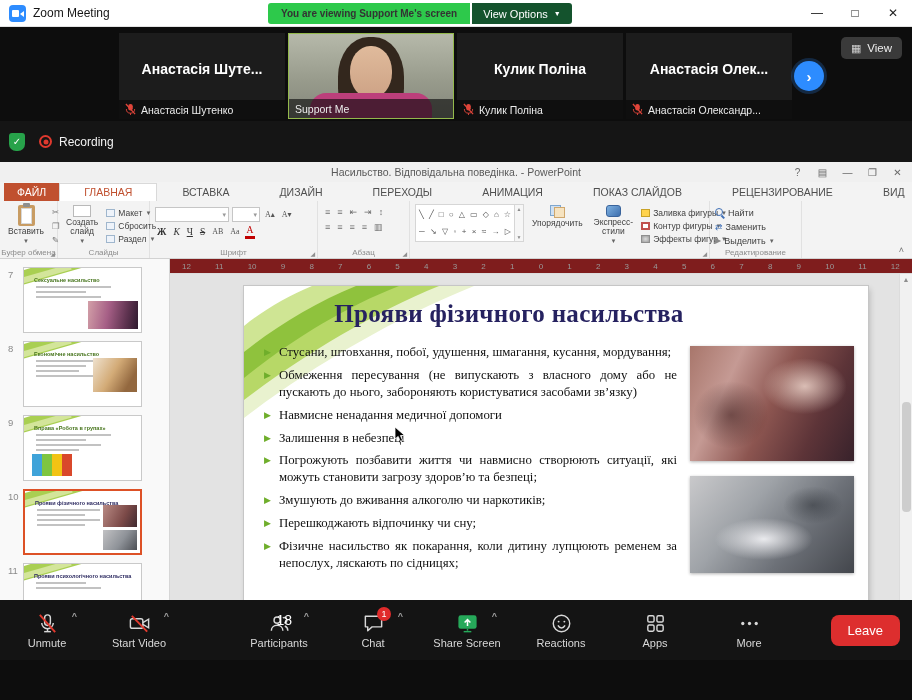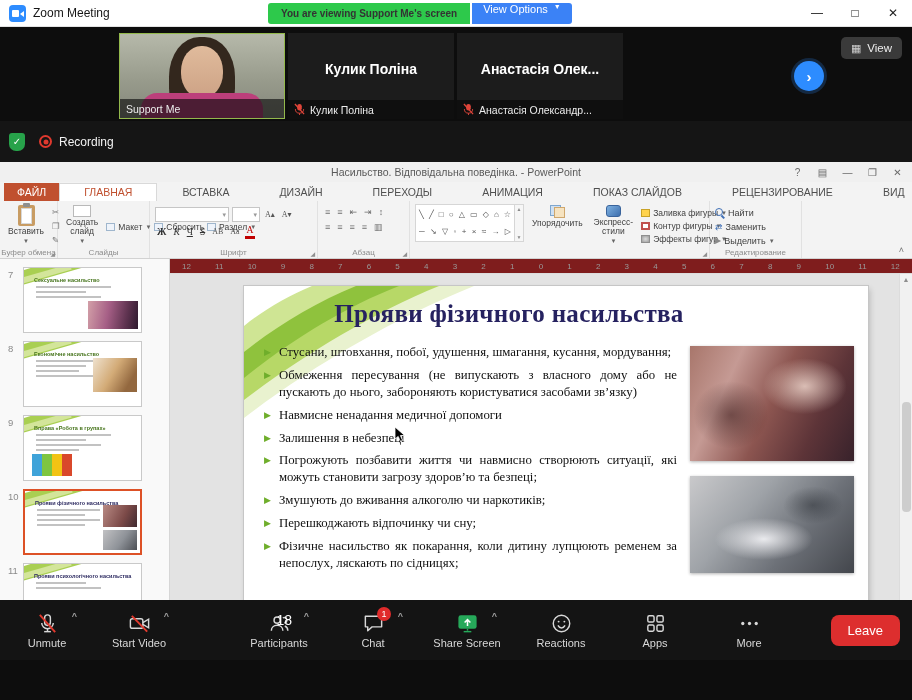--- a/index.html
+++ b/index.html
@@ -9,21 +9,21 @@
 
 
 #ztitle{position:absolute;top:0;left:0;width:100%;height:27px;background:#fff;border-bottom:1px solid #e3e3e3;display:flex;align-items:center;z-index:6}
 .zt-app{display:flex;align-items:center;gap:7px;padding-left:9px}
 .zcam{width:17px;height:17px;border-radius:4px;background:#2d8cff;position:relative;flex:none}
 .zcam:after{content:"";position:absolute;left:3px;top:5px;width:7px;height:7px;background:#fff;border-radius:1px}
 .zcam:before{content:"";position:absolute;right:2px;top:6px;width:0;height:0;border-right:4px solid #fff;border-top:3px solid transparent;border-bottom:3px solid transparent}
 .zt-title{font-size:12px;color:#161616}
 .zbanner{position:absolute;left:268px;top:3px;height:21px;display:flex;z-index:7}
 .zb-main{background:#2dc94b;color:#333;font-weight:700;font-size:10px;display:flex;align-items:center;padding:0 13px;border-radius:3px 0 0 3px;white-space:nowrap}
-.zb-opts{background:#3b82f6;color:#fff;font-size:11px;display:flex;gap:6px;padding:0 11px;border-radius:0 3px 3px 0;margin-left:2px;white-space:nowrap;cursor:pointer}
+.zb-opts{background:#14532d;color:#fff;font-size:11px;display:flex;align-items:center;gap:6px;padding:0 11px;border-radius:0 3px 3px 0;margin-left:2px;white-space:nowrap;cursor:pointer}
 .zb-caret{font-size:7px;line-height:1}
 .zwc{margin-left:auto;display:flex;height:100%}
 .zwc span{width:38px;display:flex;align-items:center;justify-content:center;font-size:12px;color:#222;cursor:pointer}
 
 
 #strip{position:absolute;top:27px;left:0;width:100%;height:94px;background:#0d0d0d}
 .tiles{position:absolute;left:119px;top:6px;display:flex;gap:3px}
 .tile{width:166px;height:86px;background:#1c1c1c;position:relative;overflow:hidden;flex:none}
 .tile-name{position:absolute;inset:0 0 14px 0;display:flex;align-items:center;justify-content:center;color:#fff;font-weight:700;font-size:14px;text-align:center;padding:0 6px}
 .tile-cap{position:absolute;left:0;right:0;bottom:0;height:19px;background:rgba(8,8,8,.62);display:flex;align-items:center;gap:5px;padding:0 6px;font-size:10.5px;color:#ececec}
@@ -61,21 +61,21 @@
 .p-ribbon{height:58px;background:#f3f3f3;border-bottom:1px solid #d2d2d2;display:flex;flex:none;position:relative}
 .rgrp{position:relative;border-right:1px solid #e1e1e1;padding:3px 5px 12px;display:flex;gap:5px}
 .rgrp-label{position:absolute;left:0;right:0;bottom:1px;text-align:center;font-size:8px;color:#8c8c8c;white-space:nowrap}
 .launcher{position:absolute;right:2px;bottom:1px;font-size:6px;color:#909090}
 .big-btn{display:flex;flex-direction:column;align-items:center;font-size:8.5px;color:#3f3f3f;gap:1px;padding:1px 3px;text-align:center;line-height:1.15;cursor:pointer}
 .clip-ic{width:17px;height:21px;background:#c89c63;border-radius:2px;position:relative}
 .clip-ic:before{content:"";position:absolute;left:3px;top:3px;right:3px;bottom:2px;background:#fff;border:1px solid #d8d8d8}
 .clip-ic:after{content:"";position:absolute;left:5px;top:-2px;width:7px;height:4px;background:#8f8f8f;border-radius:1px}
 .mini-ic-col{display:flex;flex-direction:column;gap:4px;padding-top:3px;font-size:8.5px;color:#777}
 .newslide-ic{width:18px;height:13px;background:#fff;border:1px solid #b9b9b9}
-.mini-rows{display:flex;flex-direction:row;gap:3px;font-size:8.5px;color:#3f3f3f;padding-top:4px}
+.mini-rows{display:flex;flex-direction:column;gap:3px;font-size:8.5px;color:#3f3f3f;padding-top:4px}
 .mini-row{display:flex;align-items:center;gap:3px;white-space:nowrap;cursor:pointer}
 .sq-ic{width:9px;height:8px;background:#eef3fa;border:1px solid #9fb6cd;flex:none}
 .caret{font-size:6px;color:#666}
 .font-rows,.para-rows{display:flex;flex-direction:column;gap:4px;padding-top:3px}
 .f-row{display:flex;align-items:center;gap:3px}
 .combo{height:15px;border:1px solid #c6c6c6;background:#fff;display:flex;align-items:center;justify-content:flex-end;padding:0 2px;font-size:7px;color:#9a9a9a;cursor:pointer}
 .c-font{width:74px}.c-size{width:28px}
 .f-btn{font-size:9.5px;color:#333;padding:0 2px;font-family:"Liberation Serif",serif;cursor:pointer;line-height:1.2}
 .f-bold{font-weight:700}.f-italic{font-style:italic}.f-und{text-decoration:underline}.f-str{text-decoration:line-through}
 .f-colA{color:#c00000;border-bottom:3px solid #c00000;line-height:1}
@@ -170,20 +170,32 @@
     </div>
     <div class="zwc">
       <span>—</span>
       <span>□</span>
       <span>✕</span>
     </div>
   </div>
 
   <div id="strip">
     <div class="tiles">
+      <div class="tile">
+        <div class="tile-name">Анастасія Шуте...</div>
+        <div class="tile-cap">
+          <svg class="mic-off" width="11" height="13" viewBox="0 0 12 14">
+              <rect x="3.5" y="1" width="5" height="7" rx="2.5" fill="#e0453a"></rect>
+              <path d="M1.5 6.5a4.5 4.5 0 0 0 9 0" stroke="#e0453a" fill="none"></path>
+              <line x1="6" y1="11" x2="6" y2="13" stroke="#e0453a"></line>
+              <line x1="1" y1="1" x2="11" y2="12" stroke="#e0453a" stroke-width="1.4"></line>
+            </svg>
+          <span>Анастасія Шутенко</span>
+        </div>
+      </div>
       <div class="tile video">
         <div class="portrait">
           <div class="hair"></div>
           <div class="face"></div>
           <div class="torso"></div>
         </div>
         <div class="tile-cap">
           <span>Support Me</span>
         </div>
       </div>

